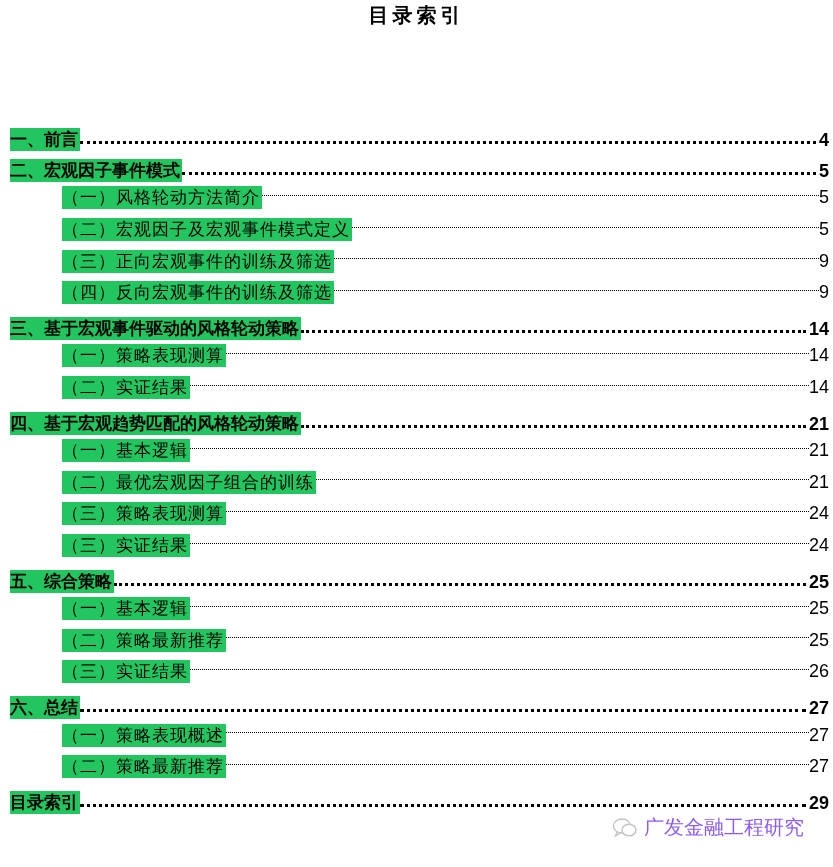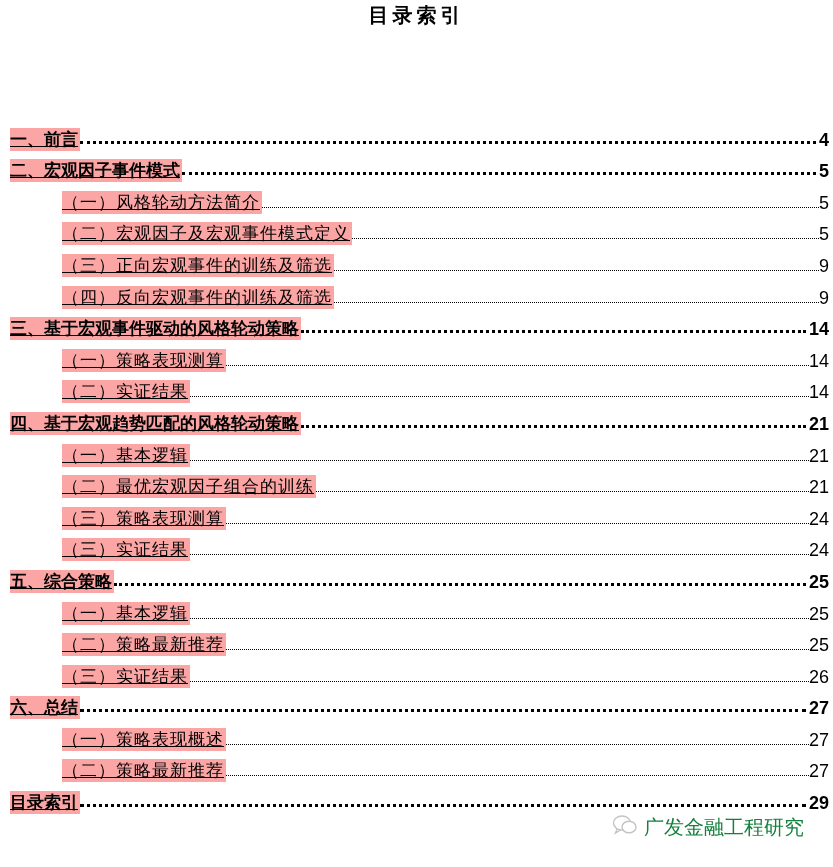--- a/index.html
+++ b/index.html
@@ -3,34 +3,34 @@
 <meta charset="utf-8">
 <style>
   html, body { margin: 0; padding: 0; background: #ffffff; }
   body { width: 833px; height: 867px; position: relative; overflow: hidden;
          font-family: "DejaVu Serif", "Liberation Serif", serif; color: #000; }
   .title { position: absolute; top: 2px; left: 0; width: 833px; text-align: center;
            font-size: 20px; font-weight: bold; letter-spacing: 4px;
            font-family: "DejaVu Serif", serif; }
   .toc { position: absolute; top: 119px; left: 0; width: 833px; }
   .row { position: relative; height: 31.6px; display: flex; align-items: flex-end; }
-  .row .label { white-space: nowrap; background: #fca5a5; padding-right: 2px; z-index: 1; text-decoration: underline; }
+  .row .label { white-space: nowrap; background: #22c55e; padding-right: 2px; z-index: 1; }
   .row .dots { flex: 1; overflow: hidden; white-space: nowrap; margin-bottom: 6px; z-index: 0; }
   .row .page { white-space: nowrap; background: #fff; z-index: 1;
                font-family: "Liberation Sans", sans-serif; }
   .row.lvl1 { padding-left: 10px; padding-right: 4px; }
   .row.lvl1 .label { font-weight: bold; font-size: 17px; font-family: "DejaVu Serif", serif; }
   .row.lvl1 .page { font-weight: bold; font-size: 18px; padding-left: 3px; }
   .row.lvl1 .dots { border-bottom: 3px dotted #000; height: 1px; margin-bottom: 7px; }
-  .row.lvl2 { padding-left: 62px; padding-right: 4px; }
+  .row.lvl2 { padding-left: 62px; padding-right: 4px; align-items: center; }
   .row.lvl2 .label { font-size: 17px; letter-spacing: 1px; }
   .row.lvl2 .page { font-size: 18px; }
   .row.lvl2 .dots { border-bottom: 1.5px dotted #000; height: 1px; margin-bottom: 6px; }
-  .watermark { position: absolute; left: 612px; top: 814px; display: flex; 
-               color: #15803d; font-size: 20px; font-family: "DejaVu Sans", sans-serif; z-index: 5; }
+  .watermark { position: absolute; left: 612px; top: 814px; display: flex; align-items: center;
+               color: #8b5cf6; font-size: 20px; font-family: "DejaVu Sans", sans-serif; z-index: 5; }
   .watermark svg { margin-right: 6px; }
 </style>
 </head>
 <body>
 
 <div class="title">目录索引</div>
 
 <div class="toc" id="toc">
     <div class="row lvl1">
       <span class="label">一、前言</span>

